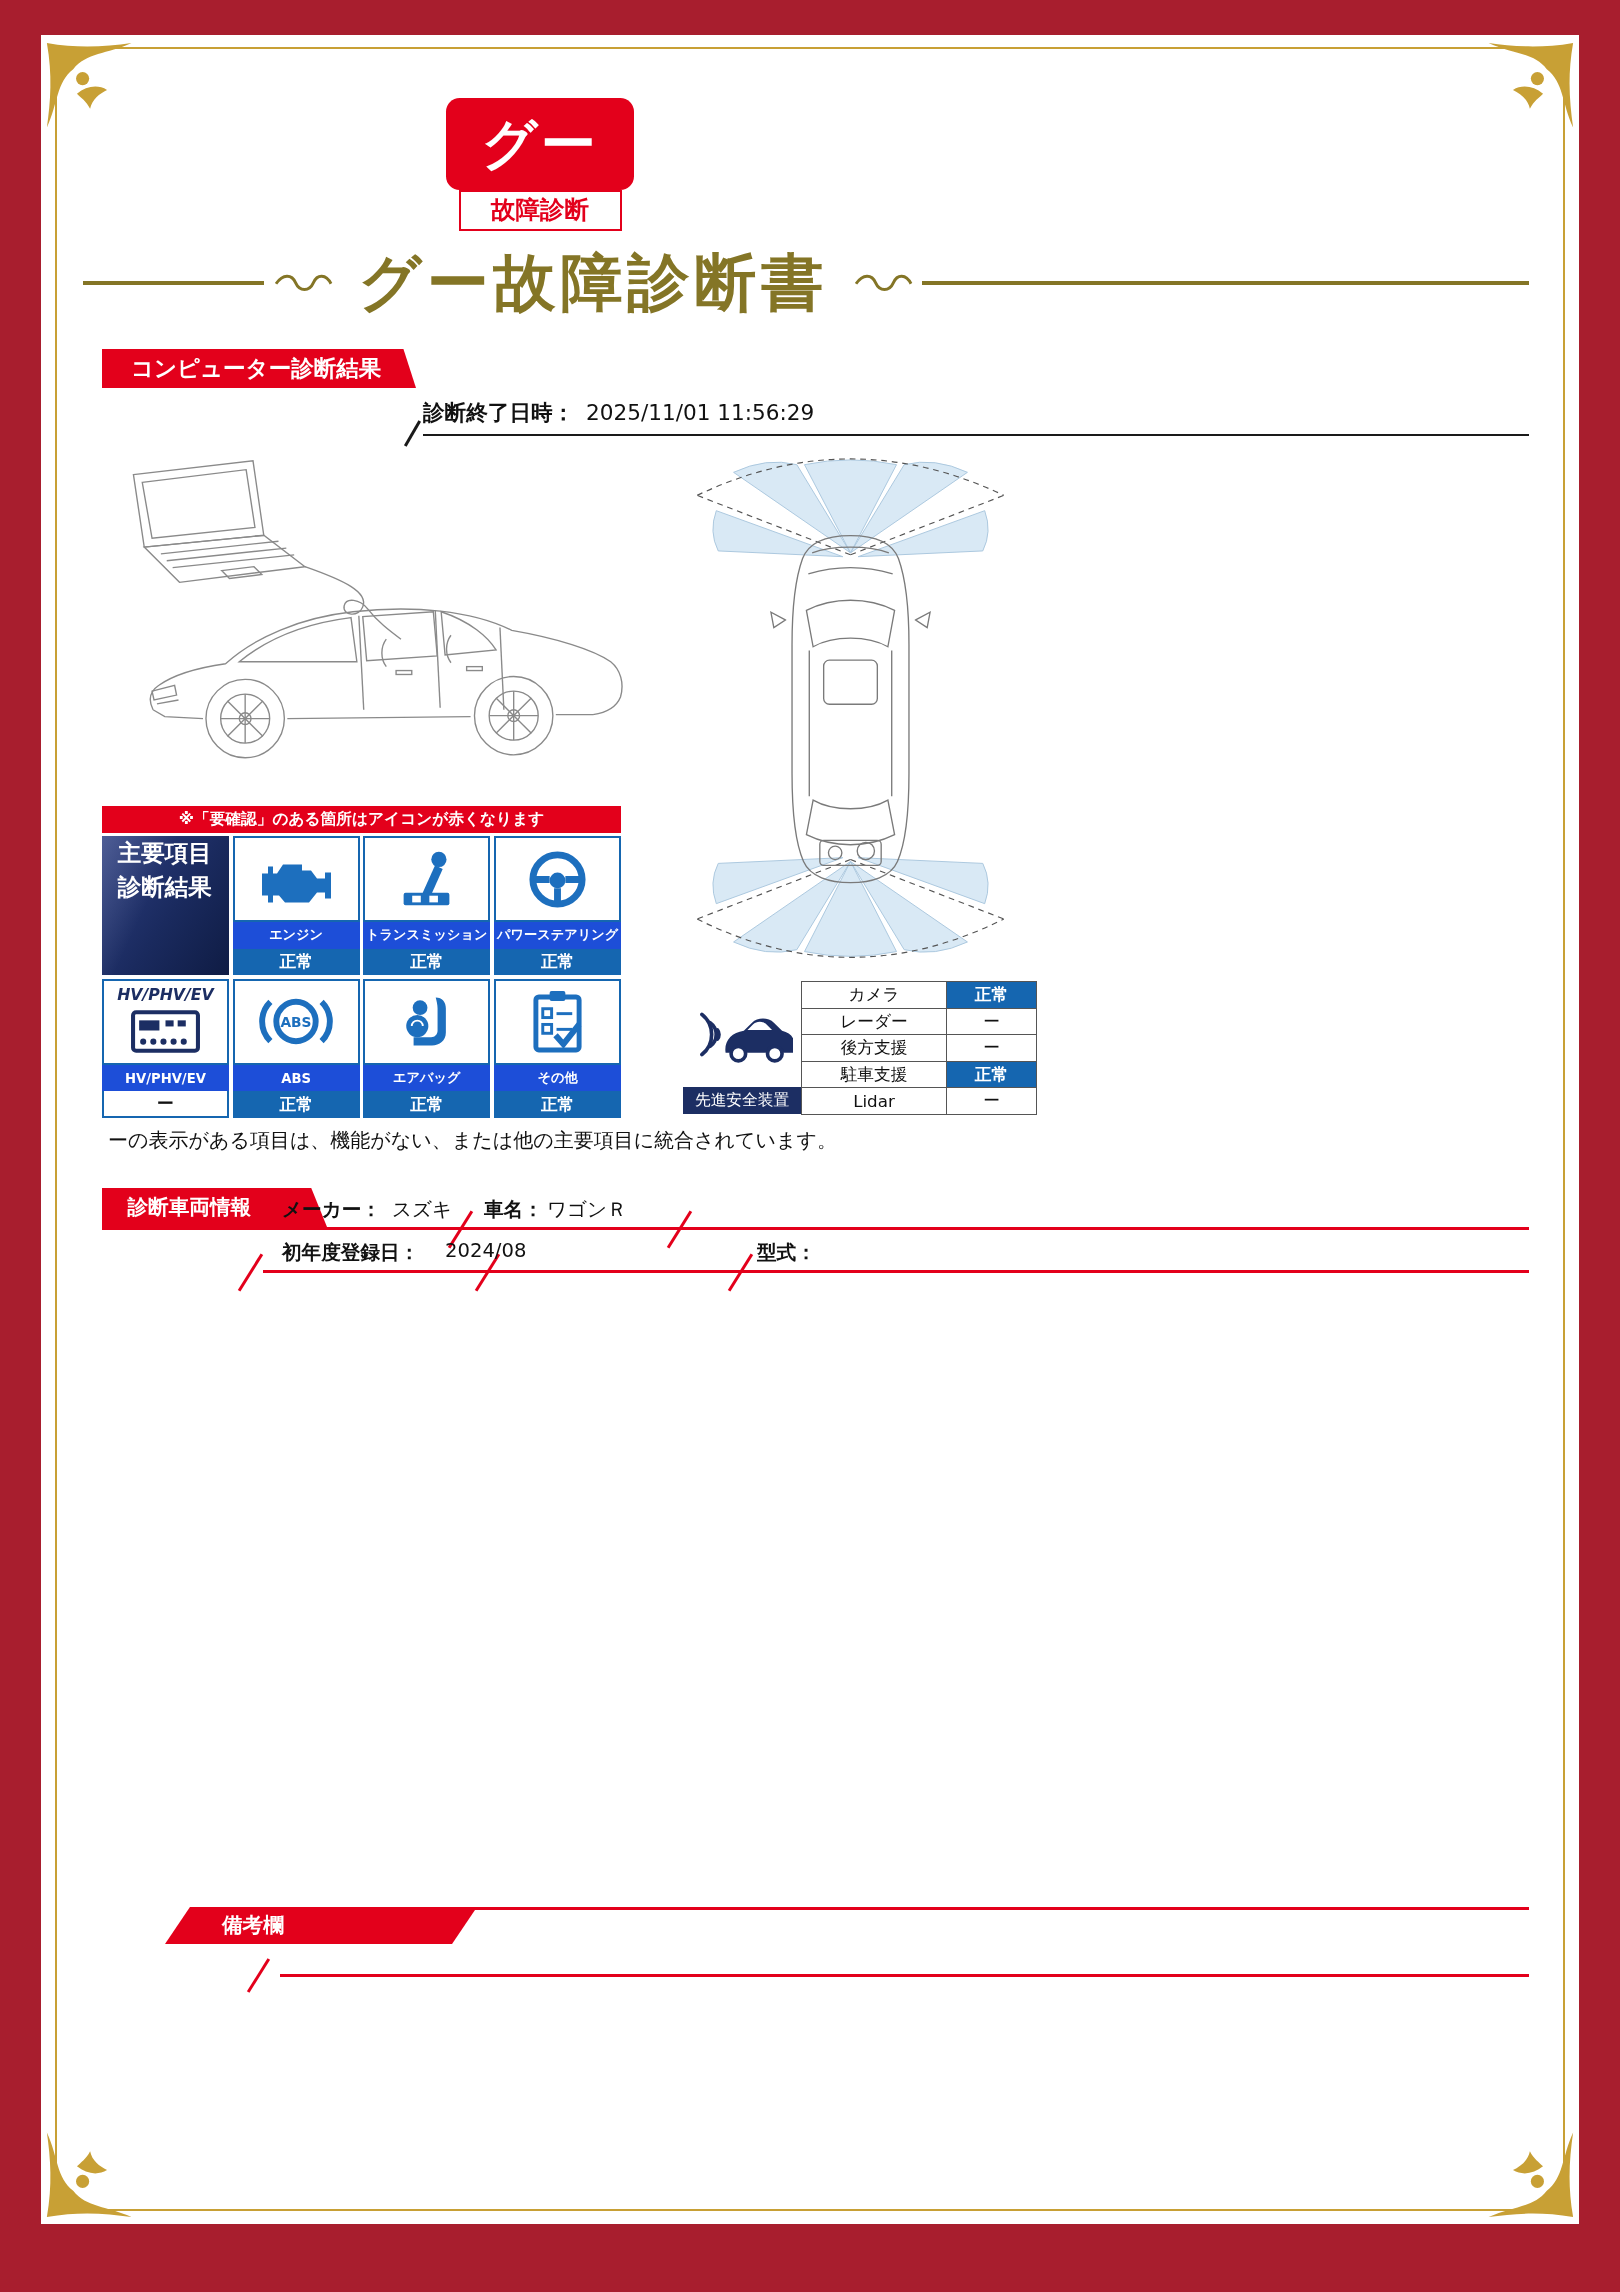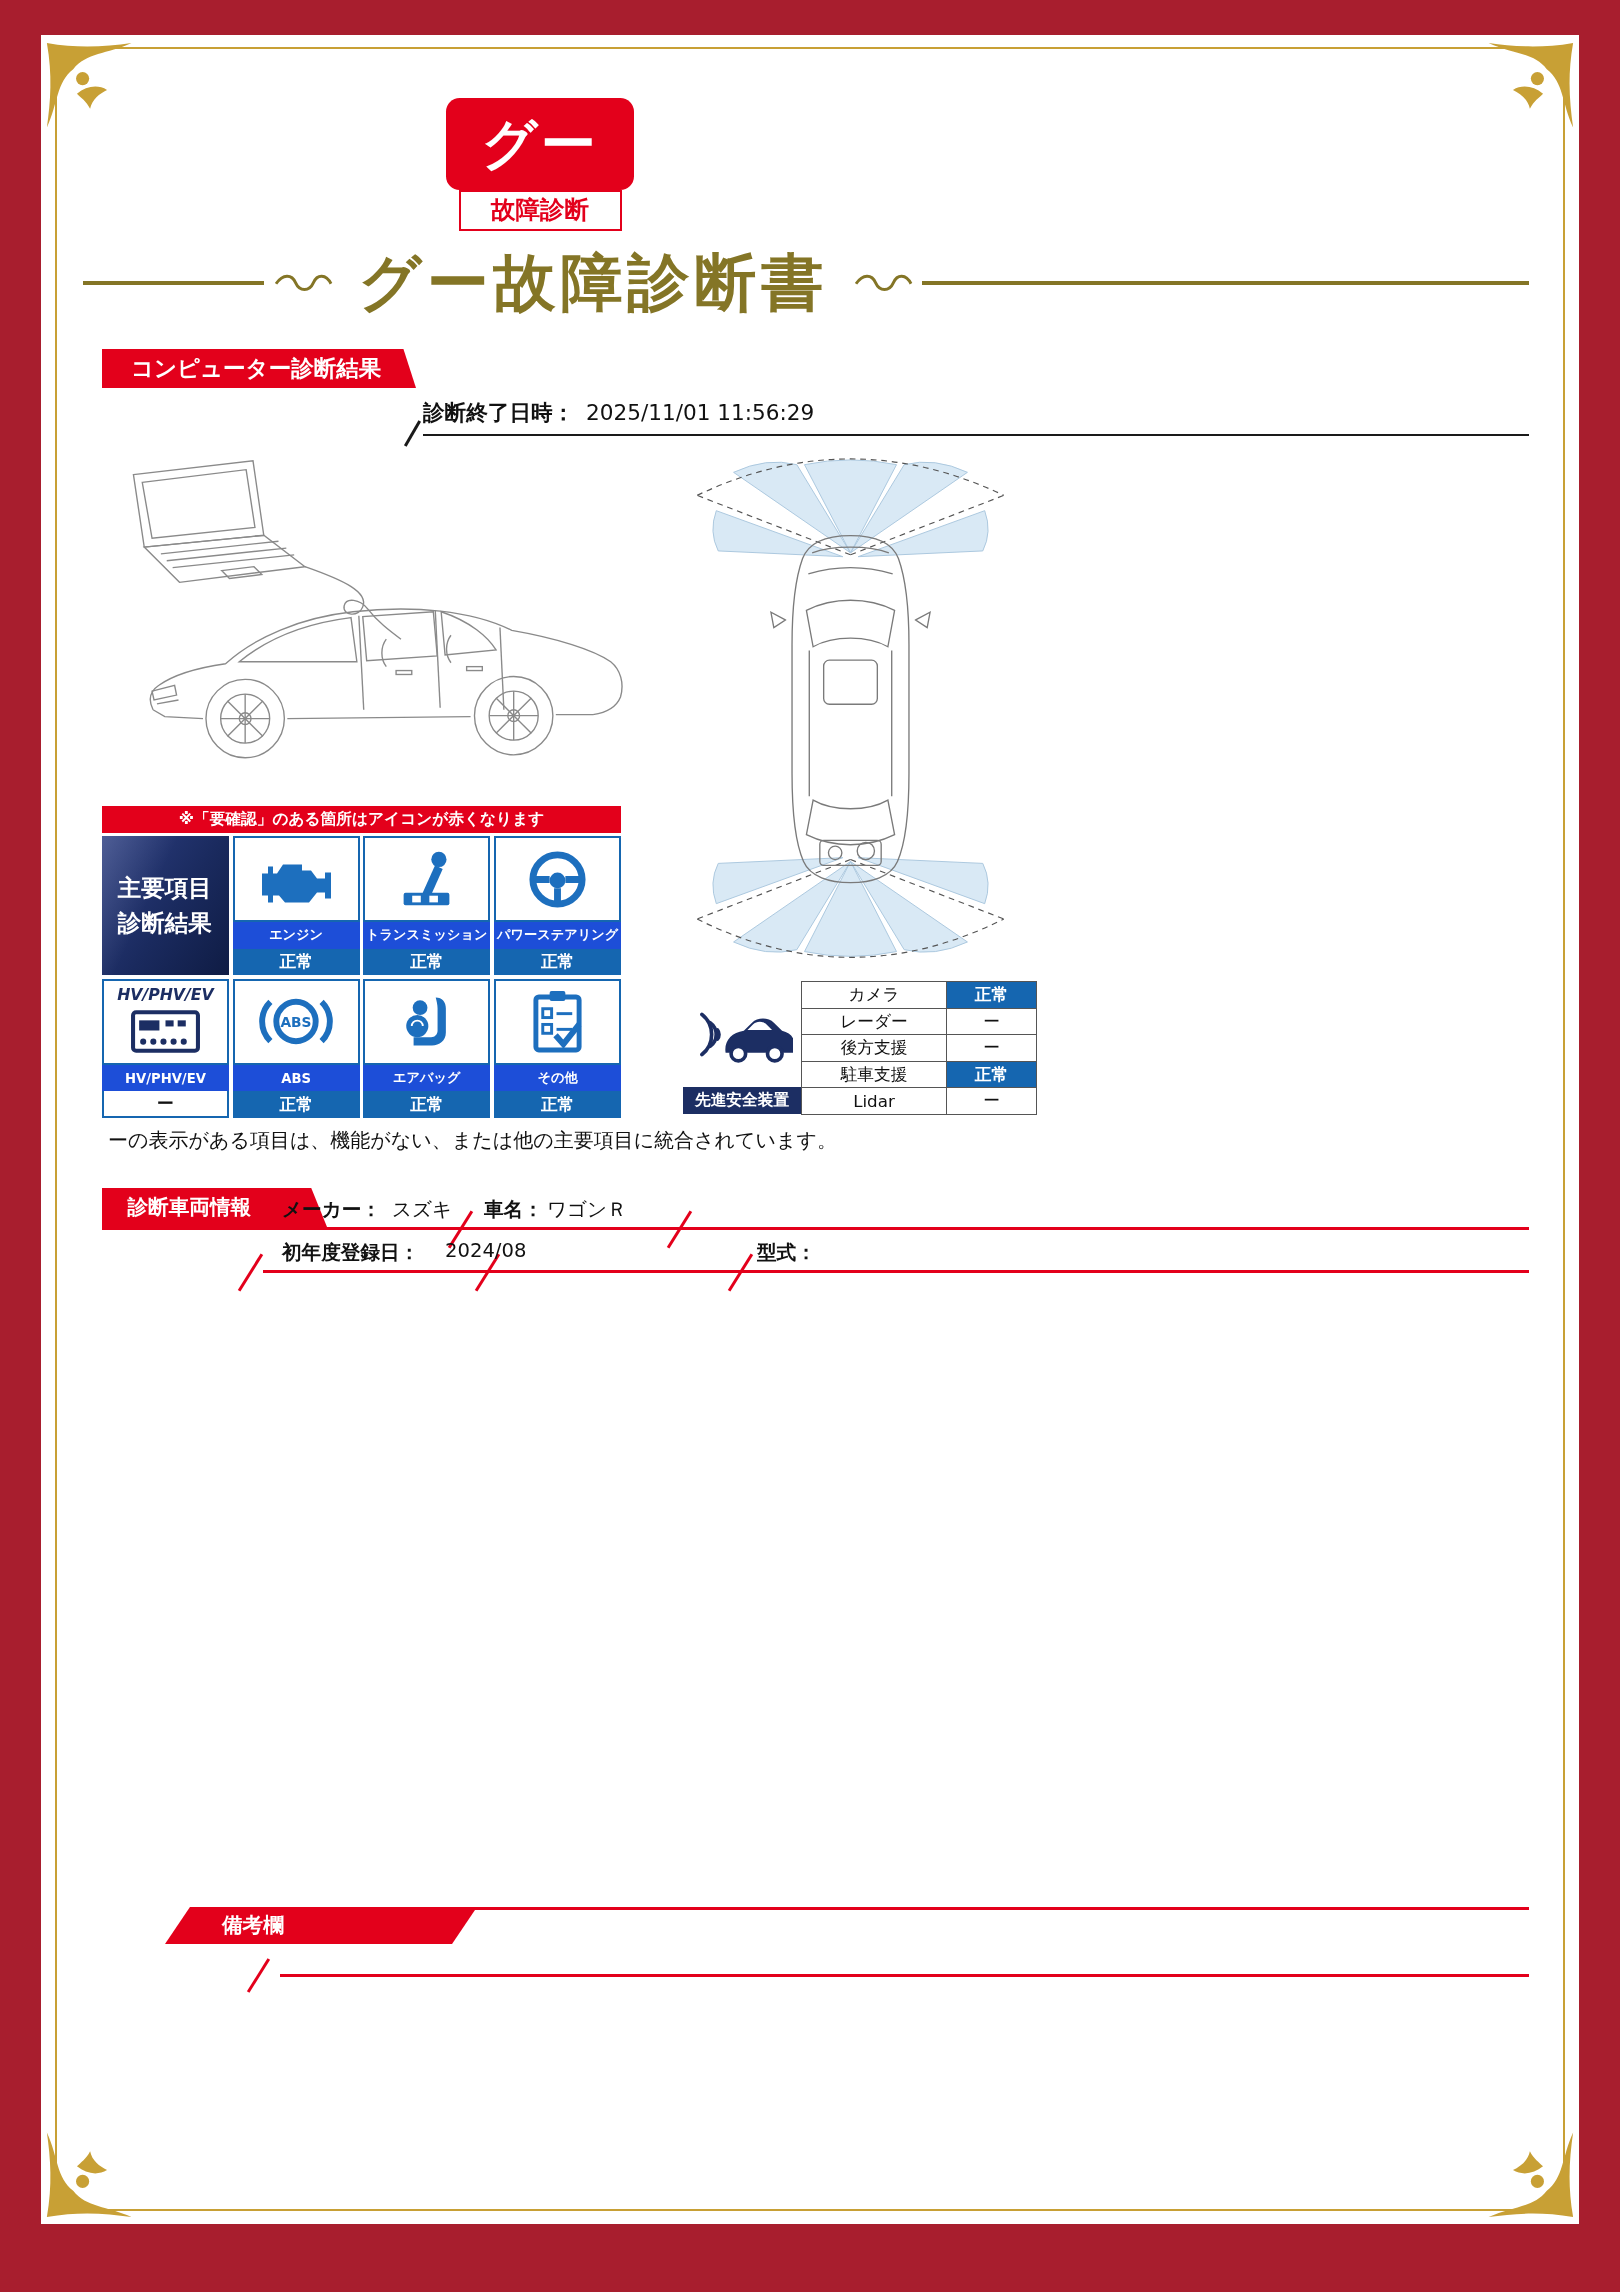--- a/index.html
+++ b/index.html
@@ -63,33 +63,33 @@
   .hv-overlay{position:absolute;top:3.9px;left:0;right:0;text-align:center;font-style:italic;
     font-weight:bold;color:#1c2e63;font-size:15.7px;}
   .icon-box.hv svg{margin-top:17.6px;}
   .cell-label{height:26.5px;background:#1d4ed8;color:#fff;font-size:13.2px;font-weight:bold;
     display:flex;align-items:center;justify-content:center;white-space:nowrap;}
   .cell-status{height:26.5px;display:flex;align-items:center;justify-content:center;
     font-size:16.7px;font-weight:bold;box-sizing:border-box;}
   .cell-status.ok{background:#1566b0;color:#fff;}
   .cell-status.none{background:#fff;color:#111;border:2px solid #1566b0;border-top:none;}
   .header-cell{background:linear-gradient(125deg,#2d3f82 0%,#1a2a5e 55%,#0f1c44 100%);color:#fff;
-    display:flex;flex-direction:column;justify-content:center;padding-left:15.7px;box-sizing:border-box;
+    display:flex;flex-direction:column;padding-left:15.7px;box-sizing:border-box;
     position:relative;overflow:hidden;}
   .header-cell::after{content:"";position:absolute;inset:0;
     background:linear-gradient(115deg,rgba(255,255,255,.16) 0%,rgba(255,255,255,0) 40%);}
   .header-line{font-size:23.5px;font-weight:bold;line-height:1.45;position:relative;z-index:1;}
 
   .footnote{position:absolute;left:108px;top:1127px;font-size:20px;color:#111;z-index:2;}
 
   
   .safety{position:absolute;left:683px;top:981px;display:flex;z-index:2;}
   .safety-left{width:118px;display:flex;flex-direction:column;}
   .safety-icon-box{height:106px;display:flex;align-items:center;justify-content:center;}
-  .safety-label{height:26.5px;background:#1c2e63;color:#fff;font-size:15.7px;font-weight:bold;
+  .safety-label{height:26.5px;background:#1c2e63;color:#fff;font-size:15.7px;font-weight:normal;
     text-align:center;line-height:26.5px;}
   .safety-table{display:grid;grid-template-columns:145px 90px;border-top:1px solid #555;border-left:1px solid #555;}
   .s-name,.s-status{height:25.5px;border-right:1px solid #555;border-bottom:1px solid #555;
     display:flex;align-items:center;justify-content:center;font-size:16.7px;box-sizing:content-box;}
   .s-name{background:#fff;color:#111;}
   .s-status{font-weight:bold;}
   .s-status.ok{background:#1566b0;color:#fff;}
   .s-status.none{background:#fff;color:#111;font-weight:normal;}
 
   

